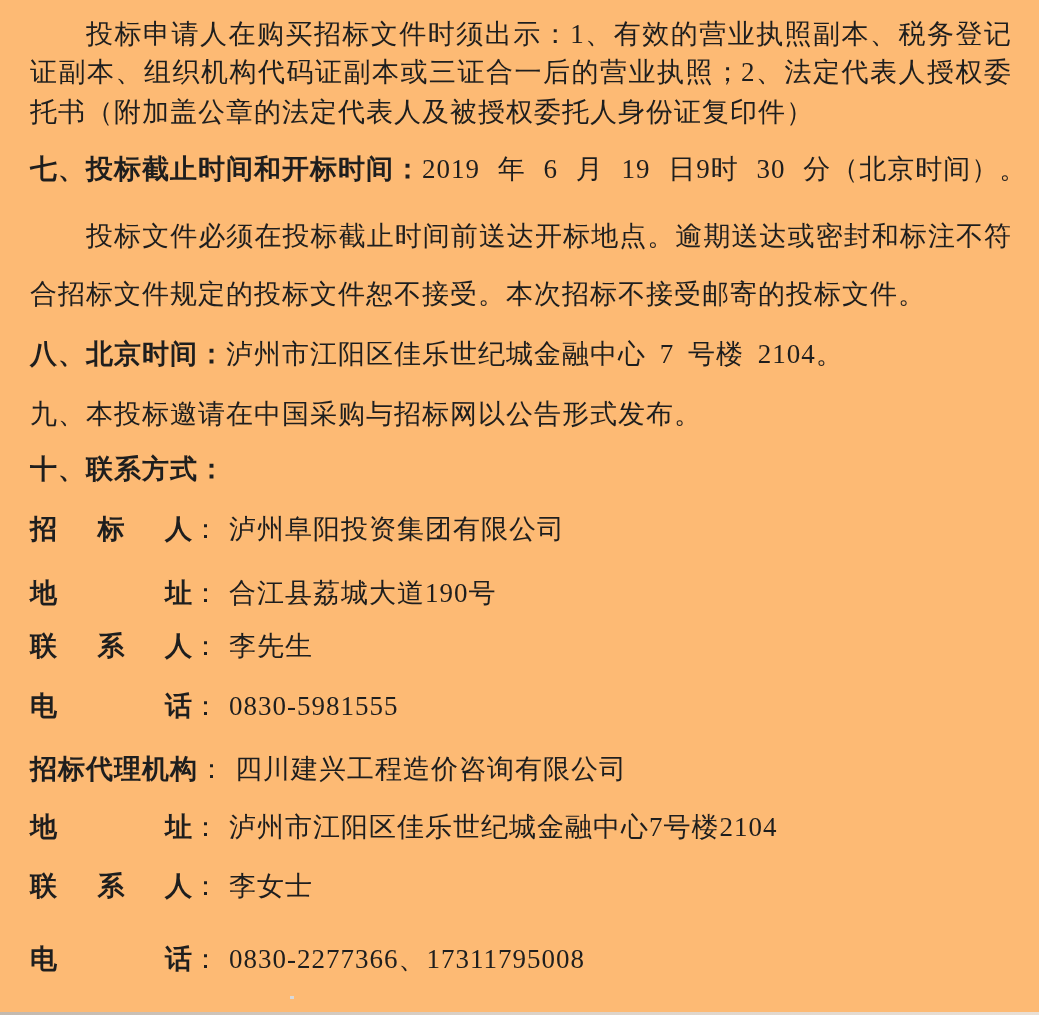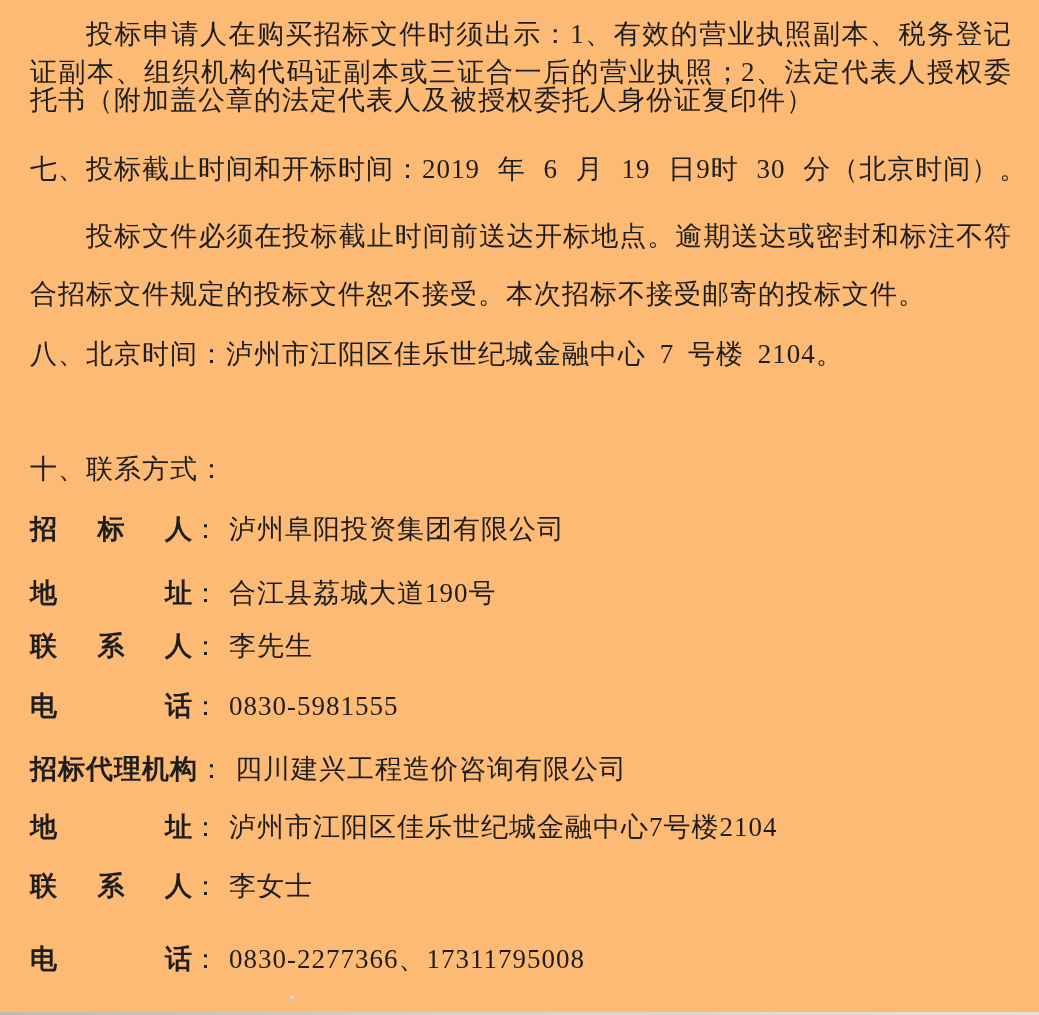--- a/index.html
+++ b/index.html
@@ -10,21 +10,21 @@
   }
   .page{position:absolute;inset:0;background:#fdba74;}
   .line{
     position:absolute;left:30px;width:981px;height:40px;line-height:40px;
     font-size:27px;white-space:nowrap;letter-spacing:1px;
   }
   
   .just{white-space:normal;text-align:justify;text-align-last:justify;letter-spacing:0;}
   .indent{padding-left:56px;width:925px;}
   
-  .hei{font-family:"Liberation Sans","DejaVu Sans",sans-serif;font-weight:400;letter-spacing:1px;}
+  .hei{font-family:"Liberation Sans","DejaVu Sans",sans-serif;font-weight:700;letter-spacing:1px;}
   .h7text{word-spacing:10px;}
   .h8text{word-spacing:6px;text-align:right;}
   
   .clabel{
     display:inline-block;width:162px;vertical-align:baseline;
     text-align:justify;text-align-last:justify;letter-spacing:0;font-weight:bold;
   }
   .clabel.wide{width:auto;text-align:right;text-align-last:auto;letter-spacing:1px;}
   .cvalue{padding-left:10px;letter-spacing:1px;margin-top:11px;}
   .colon{letter-spacing:0;}
@@ -35,29 +35,30 @@
   }
   .scan-speck{position:absolute;left:290px;top:996px;width:4px;height:3px;background:#d9d9d9;}
 </style>
 </head>
 <body>
 
 <div class="page">
 
   <div class="line just indent" style="top:14px">投标申请人在购买招标文件时须出示：1、有效的营业执照副本、税务登记</div>
   <div class="line just" style="top:52px">证副本、组织机构代码证副本或三证合一后的营业执照；2、法定代表人授权委</div>
-  <div class="line" style="top:80px">托书（附加盖公章的法定代表人及被授权委托人身份证复印件）</div>
+  <div class="line" style="top:92px">托书（附加盖公章的法定代表人及被授权委托人身份证复印件）</div>
 
   <div class="line" style="top:149px"><span class="hei">七、投标截止时间和开标时间：</span><span class="h7text">2019 年 6 月 19 日9时 30 分（北京时间）。</span></div>
 
   <div class="line" style="top:274px">合招标文件规定的投标文件恕不接受。本次招标不接受邮寄的投标文件。</div>
   <div class="line just indent" style="top:216px">投标文件必须在投标截止时间前送达开标地点。逾期送达或密封和标注不符</div>
 
   <div class="line" style="top:334px"><span class="hei">八、北京时间：</span><span class="h8text">泸州市江阳区佳乐世纪城金融中心 7 号楼 2104。</span></div>
 
+  <div class="line" style="top:394px">九、本投标邀请在中国采购与招标网以公告形式发布。</div>
 
   <div class="line" style="top:449px"><span class="hei">十、联系方式：</span></div>
 
   <div class="line" style="top:509px"><span class="clabel">招标人</span><span class="colon">：</span><span class="cvalue">泸州阜阳投资集团有限公司</span></div>
   <div class="line" style="top:573px"><span class="clabel">地址</span><span class="colon">：</span><span class="cvalue">合江县荔城大道190号</span></div>
   <div class="line" style="top:626px"><span class="clabel">联系人</span><span class="colon">：</span><span class="cvalue">李先生</span></div>
   <div class="line" style="top:686px"><span class="clabel">电话</span><span class="colon">：</span><span class="cvalue">0830-5981555</span></div>
 
   <div class="line" style="top:749px"><span class="clabel wide">招标代理机构</span><span class="colon">：</span><span class="cvalue">四川建兴工程造价咨询有限公司</span></div>
   <div class="line" style="top:807px"><span class="clabel">地址</span><span class="colon">：</span><span class="cvalue">泸州市江阳区佳乐世纪城金融中心7号楼2104</span></div>

